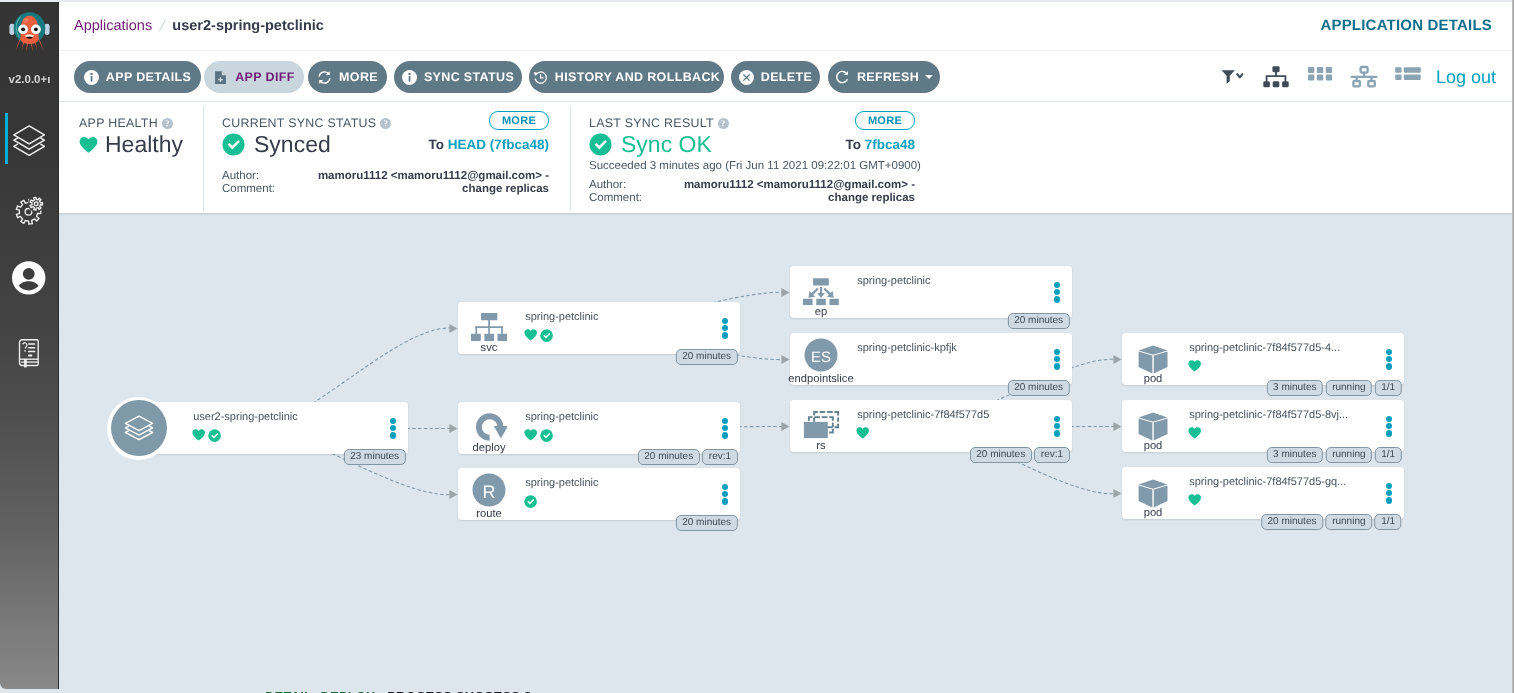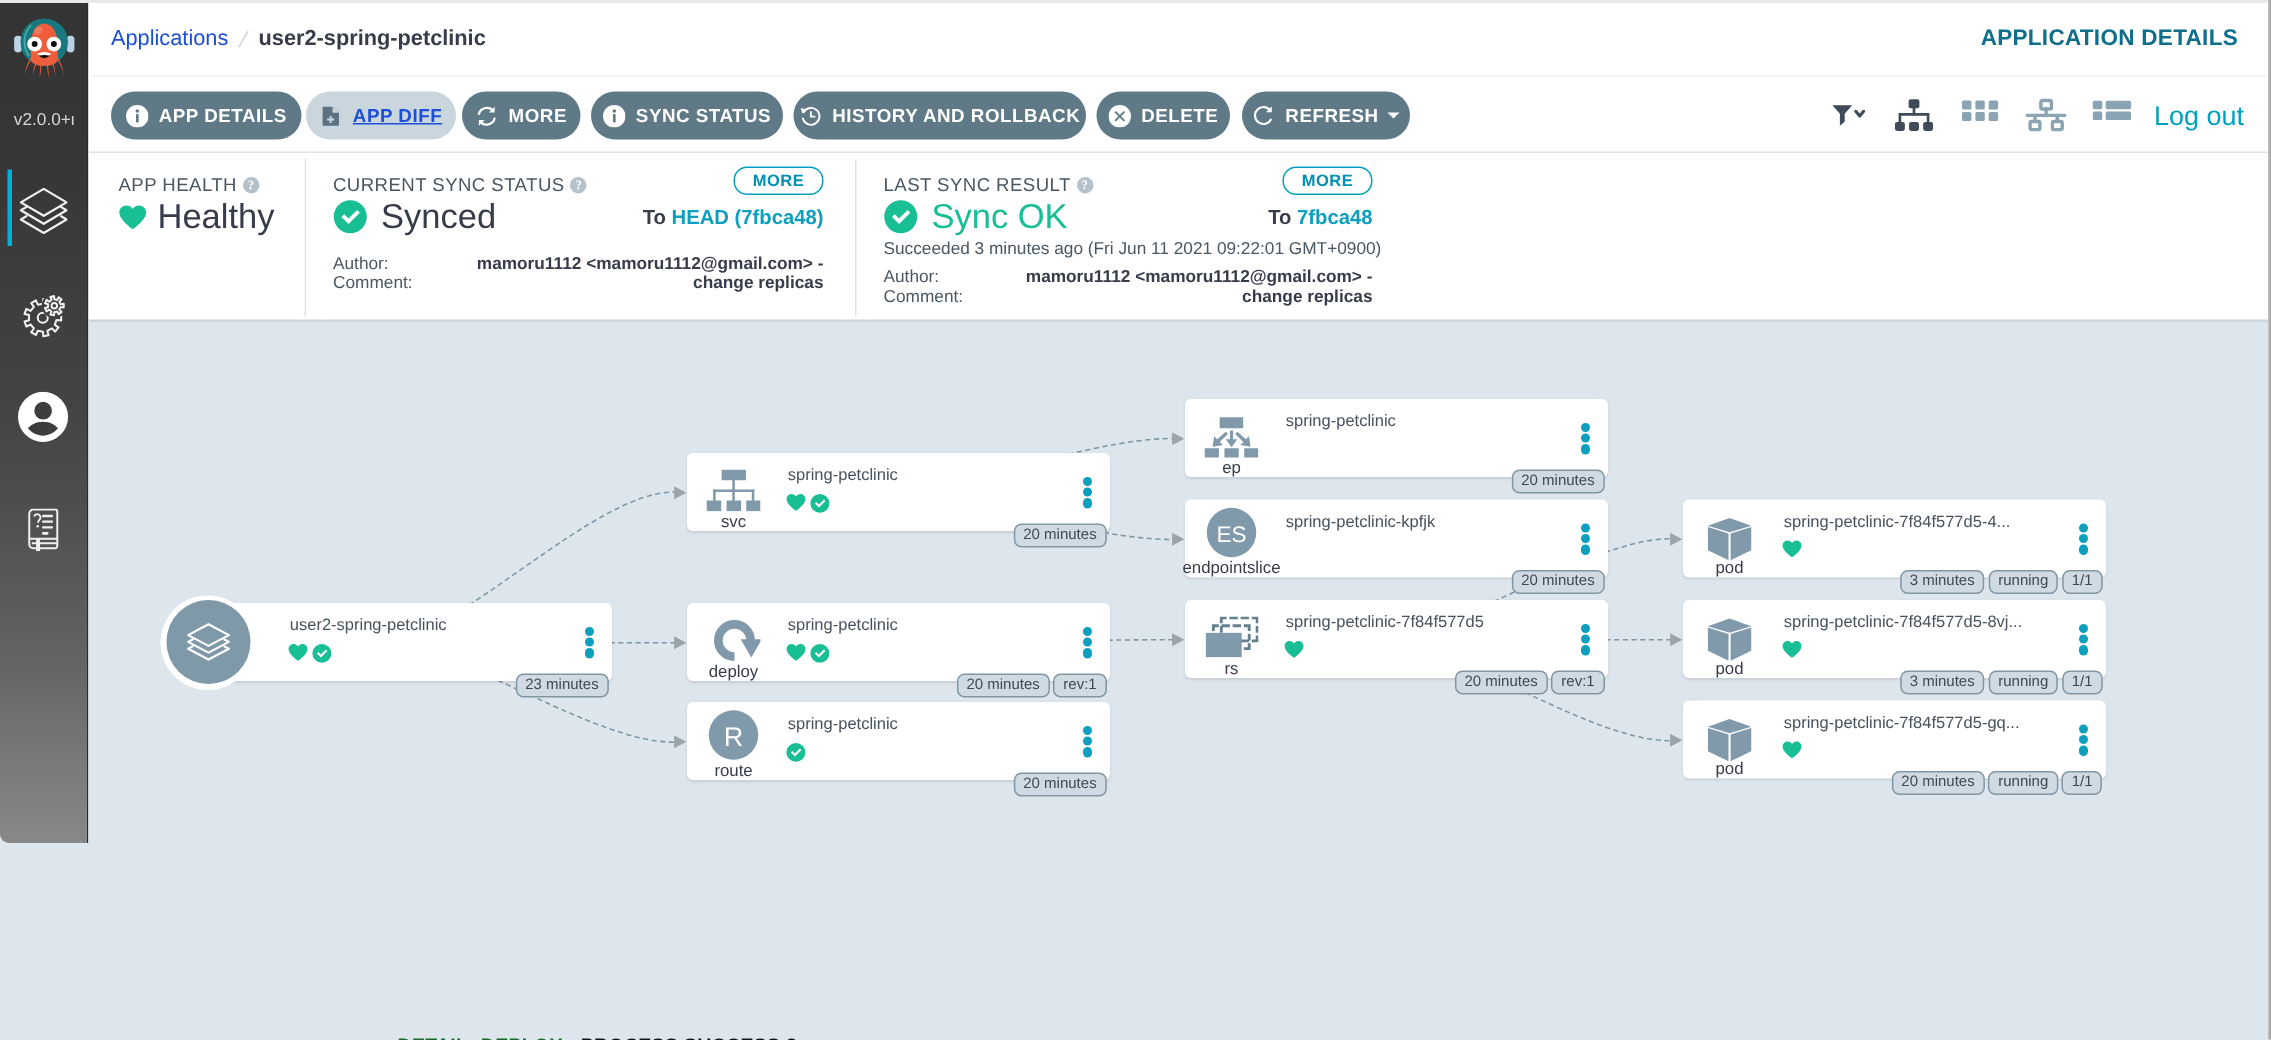--- a/index.html
+++ b/index.html
@@ -11,49 +11,49 @@
   *{box-sizing:border-box;}
 
   #topline{position:absolute;left:0;top:0;width:1514px;height:1.5px;background:#e6e9ee;z-index:60;}
   #rightedge{position:absolute;right:0;top:0;width:2px;height:693px;
      background:linear-gradient(90deg,#c5c5c5,#9d9d9d);z-index:60;}
   #bottomstrip{position:absolute;left:265px;bottom:-12px;height:16px;z-index:55;
      font-size:13px;font-weight:bold;white-space:nowrap;letter-spacing:.2px;}
   #bottomstrip .bs-green{color:#1a6b2a;}
   #bottomstrip .bs-dark{color:#10161c;margin-left:12px;}
   
-  #sidebar{position:absolute;left:0;top:0;width:59px;height:562px;
+  #sidebar{position:absolute;left:0;top:0;width:59px;height:689px;
            background:linear-gradient(180deg,#343434 0%,#363636 20%,#3a3a3a 27%,#434343 47%,#4d4d4d 59%,#636363 78%,#7a7a7a 91%,#888888 100%);
-           border-right:1px solid #2b2b2b;border-bottom-left-radius:6px;}
+           border-right:1px solid #2b2b2b;border-bottom-left-radius:6px;font-weight:bold;}
   #logo{position:absolute;left:8px;top:8px;width:43px;height:47px;}
   #version{position:absolute;left:0;top:74px;width:59px;text-align:center;
            color:#d6d6d6;font-size:11.5px;letter-spacing:0px;overflow:hidden;white-space:nowrap;}
   .nav-item{position:absolute;left:0;width:59px;height:70px;}
   .nav-icon{position:absolute;left:12.2px;top:22.5px;width:33.4px;height:33.8px;display:flex;align-items:center;justify-content:center;}
   .nav-active-bar{position:absolute;left:4.7px;top:112.6px;width:3.3px;height:51px;background:#00b0d8;}
 
   
   #main{position:absolute;left:59px;top:0;width:1455px;height:693px;}
   #breadcrumb-bar{position:absolute;left:0;top:0;width:1455px;height:51px;background:#fff;
        border-bottom:1px solid #eef2f5;}
   #breadcrumb{position:absolute;left:15px;top:17px;font-size:14.5px;white-space:nowrap;}
-  #breadcrumb .crumb-link{color:#1d4ed8;}
+  #breadcrumb .crumb-link{color:#701a75;}
   #breadcrumb .crumb-sep{display:inline-block;color:#cfd8de;margin:0 8px;
         transform:skewX(-16deg);font-size:15px;position:relative;top:1px;}
   #breadcrumb .crumb-cur{color:#363c4a;font-weight:bold;}
   #app-details-title{position:absolute;right:22px;top:17px;color:#0f6e8a;font-size:15px;
         font-weight:bold;letter-spacing:0.2px;}
 
   
   #toolbar{position:absolute;left:0;top:51px;width:1455px;height:51px;background:#fff;
       border-bottom:1px solid #dde4ea;}
   .tbtn{position:absolute;top:10px;height:32px;border-radius:16px;background:#607987;color:#fff;
       font-size:12.5px;font-weight:bold;letter-spacing:0.35px;display:flex;align-items:center;
       padding:16px 12px;white-space:nowrap;justify-content:center;}
-  .tbtn.disabled{background:#c9d6de;color:#1d4ed8;text-decoration:underline;}
+  .tbtn.disabled{background:#c9d6de;color:#701a75;}
   .tbtn .ticon{width:15px;height:15px;margin-right:7px;flex:none;display:block;}
 
   
   #tools-right{position:absolute;right:18px;top:11px;height:30px;display:flex;align-items:center;gap:0px;}
   .titool{width:44px;height:30px;display:flex;align-items:center;justify-content:center;}
   #logout{color:#00a0c0;font-size:18px;margin-left:6px;}
 
   
   #status{position:absolute;left:0;top:102px;width:1455px;height:113px;background:#fff;
      border-bottom:2px solid #ccd6de;}

